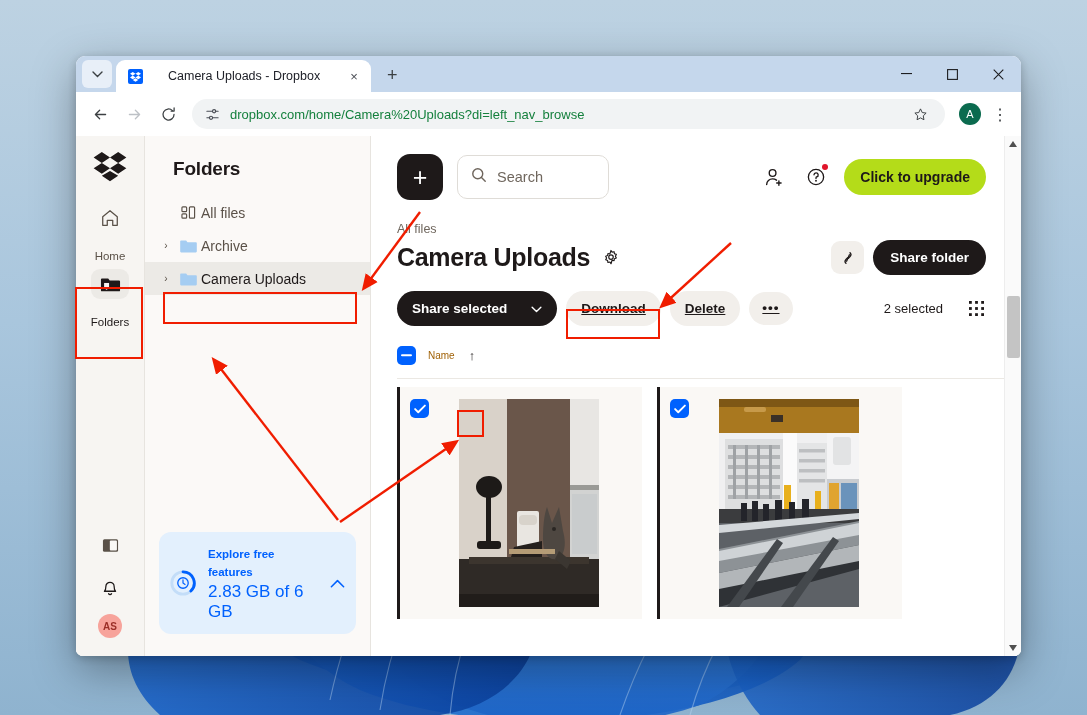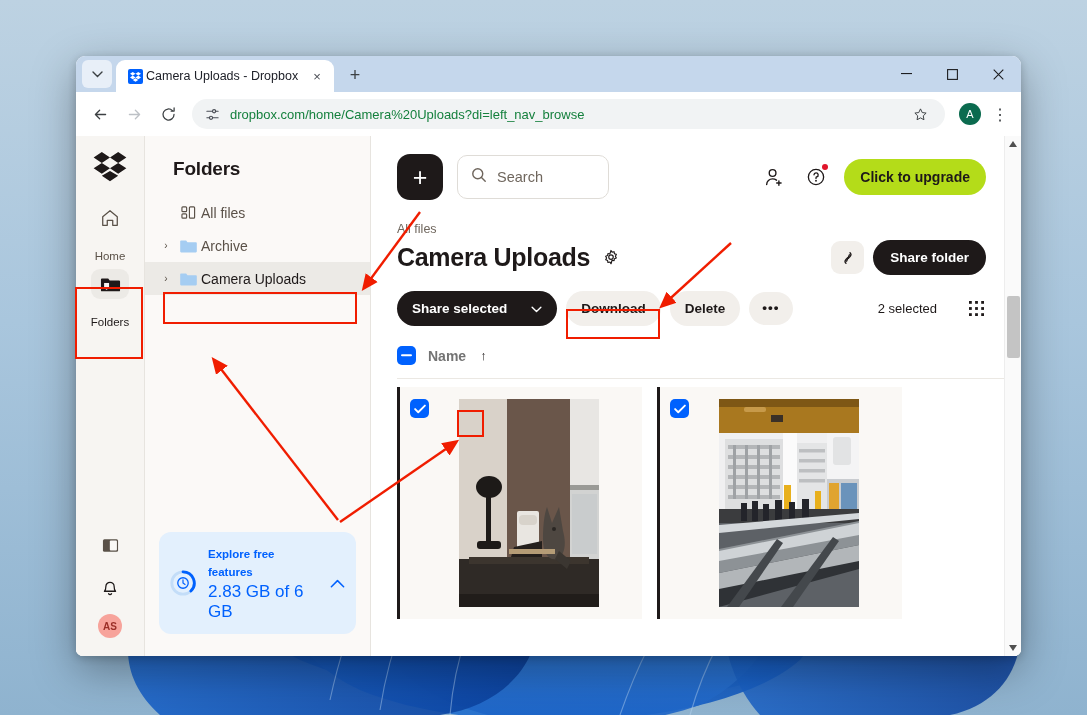--- a/index.html
+++ b/index.html
@@ -29,21 +29,21 @@
     display:flex; align-items:flex-end; padding-left:6px;
   }
   .tabstrip-btn {
     width:30px; height:28px; margin-bottom:4px; border-radius:6px;
     display:flex; align-items:center; justify-content:center;
     background:#e8eff8;
   }
   .tab {
     position:relative; height:32px; min-width:218px; background:#fff;
     border-radius:9px 9px 0 0; display:flex; align-items:center;
-    padding:0 8px 0 12px; gap:3px; margin-left:4px;
+    padding:0 8px 0 12px; gap:25px; margin-left:4px;
   }
   .tab-favicon { width:15px; height:15px; flex:0 0 15px; border-radius:2px;
      background:#0061fe; display:flex;align-items:center;justify-content:center; }
   .tab-title {
     font-size:12.5px; color:#20222a; white-space:nowrap; overflow:hidden;
     text-overflow:ellipsis; flex:1;
   }
   .tab-close { width:18px;height:18px;display:flex;align-items:center;justify-content:center;
      border-radius:50%; color:#4a4d55; font-size:13px; line-height:1; }
   .new-tab {
@@ -158,36 +158,36 @@
     padding:10px 17px;border-radius:20px;
   }
 
   #action-row { display:flex; align-items:center; margin-top:16px; gap:9px; padding-right:18px; }
   .act-dark {
     background:#1e1919;color:#fff;font-size:13.5px;font-weight:bold;
     padding:10px 15px;border-radius:19px; display:flex;align-items:center;gap:24px;
   }
   .act-light {
     background:#f2efeb;color:#1e1919;font-size:13.5px;font-weight:bold;
-    padding:10px 15px;border-radius:19px;
+    padding:10px 15px;border-radius:19px;text-decoration:underline;
   }
   .act-light.more { padding:10px 13px; letter-spacing:1px; line-height:.9;}
   #act-spacer { flex:1; }
-  #selected-count { font-size:13px; color:#1e1919; margin-right:20px; }
+  #selected-count { font-size:13px; color:#1e1919; margin-right:14px; }
   #view-toggle { width:20px;height:20px;display:flex;align-items:center;justify-content:center; }
 
   #list-header {
     display:flex; align-items:center; gap:12px; margin-top:20px;
     border-bottom:1px solid #ebe8e3; padding-bottom:13px; padding-right:18px;
   }
   .cb {
     width:19px;height:19px;border-radius:5px;background:#0061fe;
     display:flex;align-items:center;justify-content:center;flex:0 0 19px;
   }
-  #name-label { font-size:14px; font-weight:bold; color:#737373; }
+  #name-label { font-size:10px; font-weight:normal; color:#a16207; }
   #sort-arrow { font-size:13px; color:#1e1919; margin-left:2px; }
 
   #grid { display:flex; gap:15px; margin-top:8px; }
   .photo-card {
     width:245px; background:#faf8f5; border-left:3px solid #1e1919;
     height:232px; display:flex; align-items:flex-start; padding:12px 10px 0 10px; gap:10px;
     position:relative; overflow:hidden;
   }
   .photo-thumb { width:140px; height:208px; flex:0 0 140px; margin-left:20px; overflow:hidden; }
   .photo-thumb svg { display:block; }

